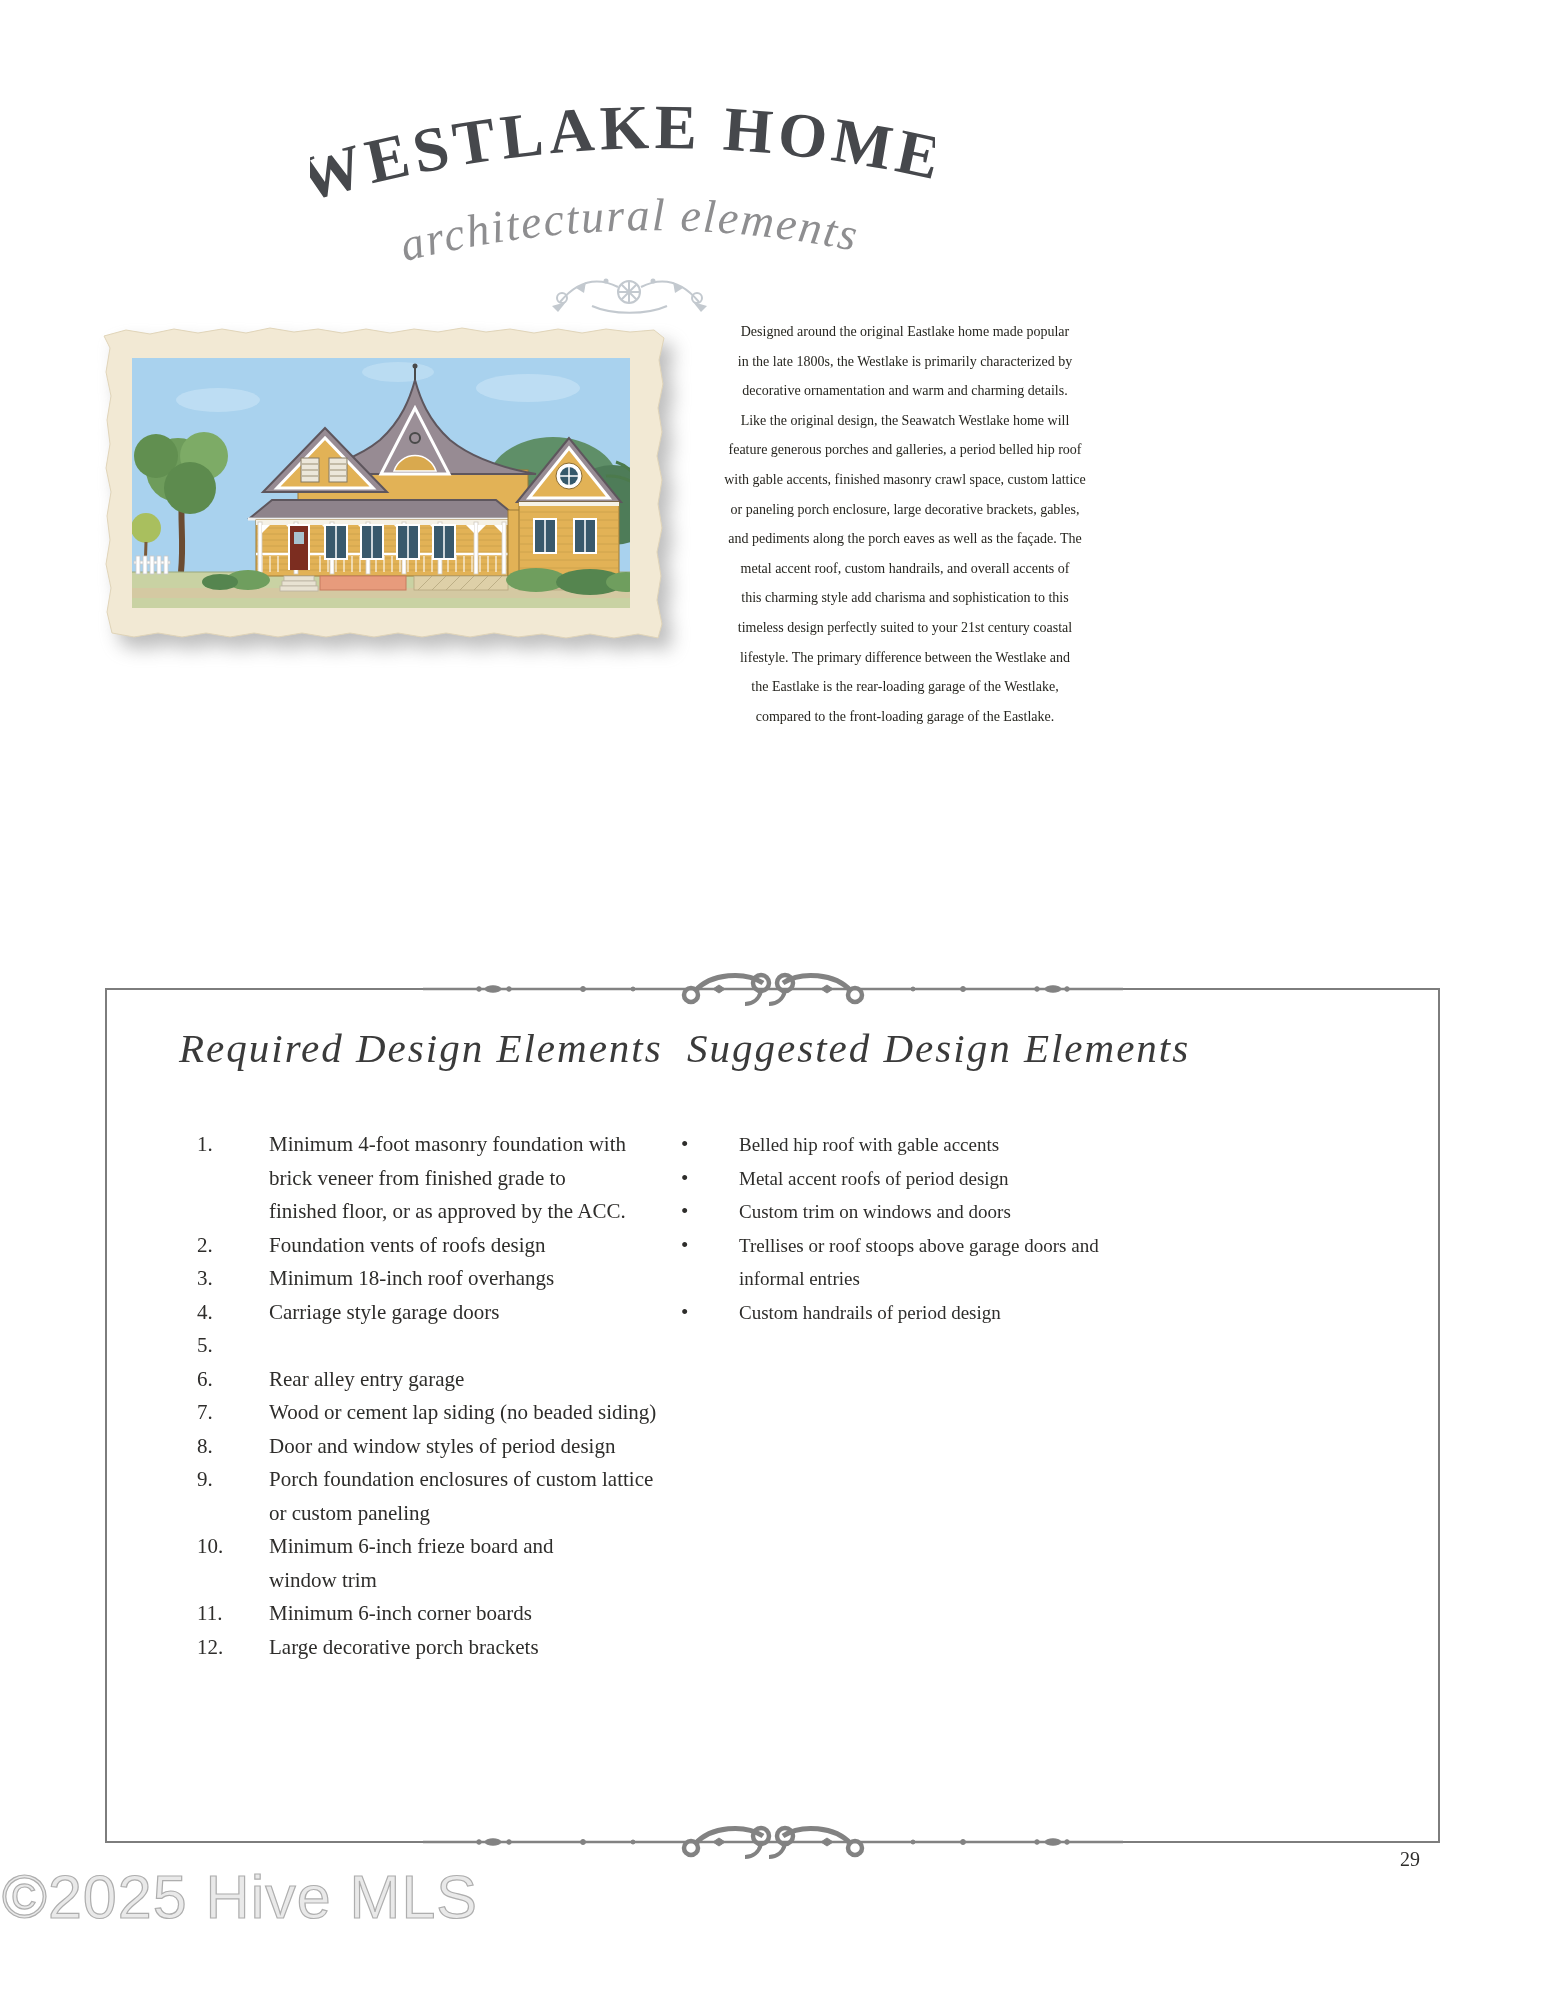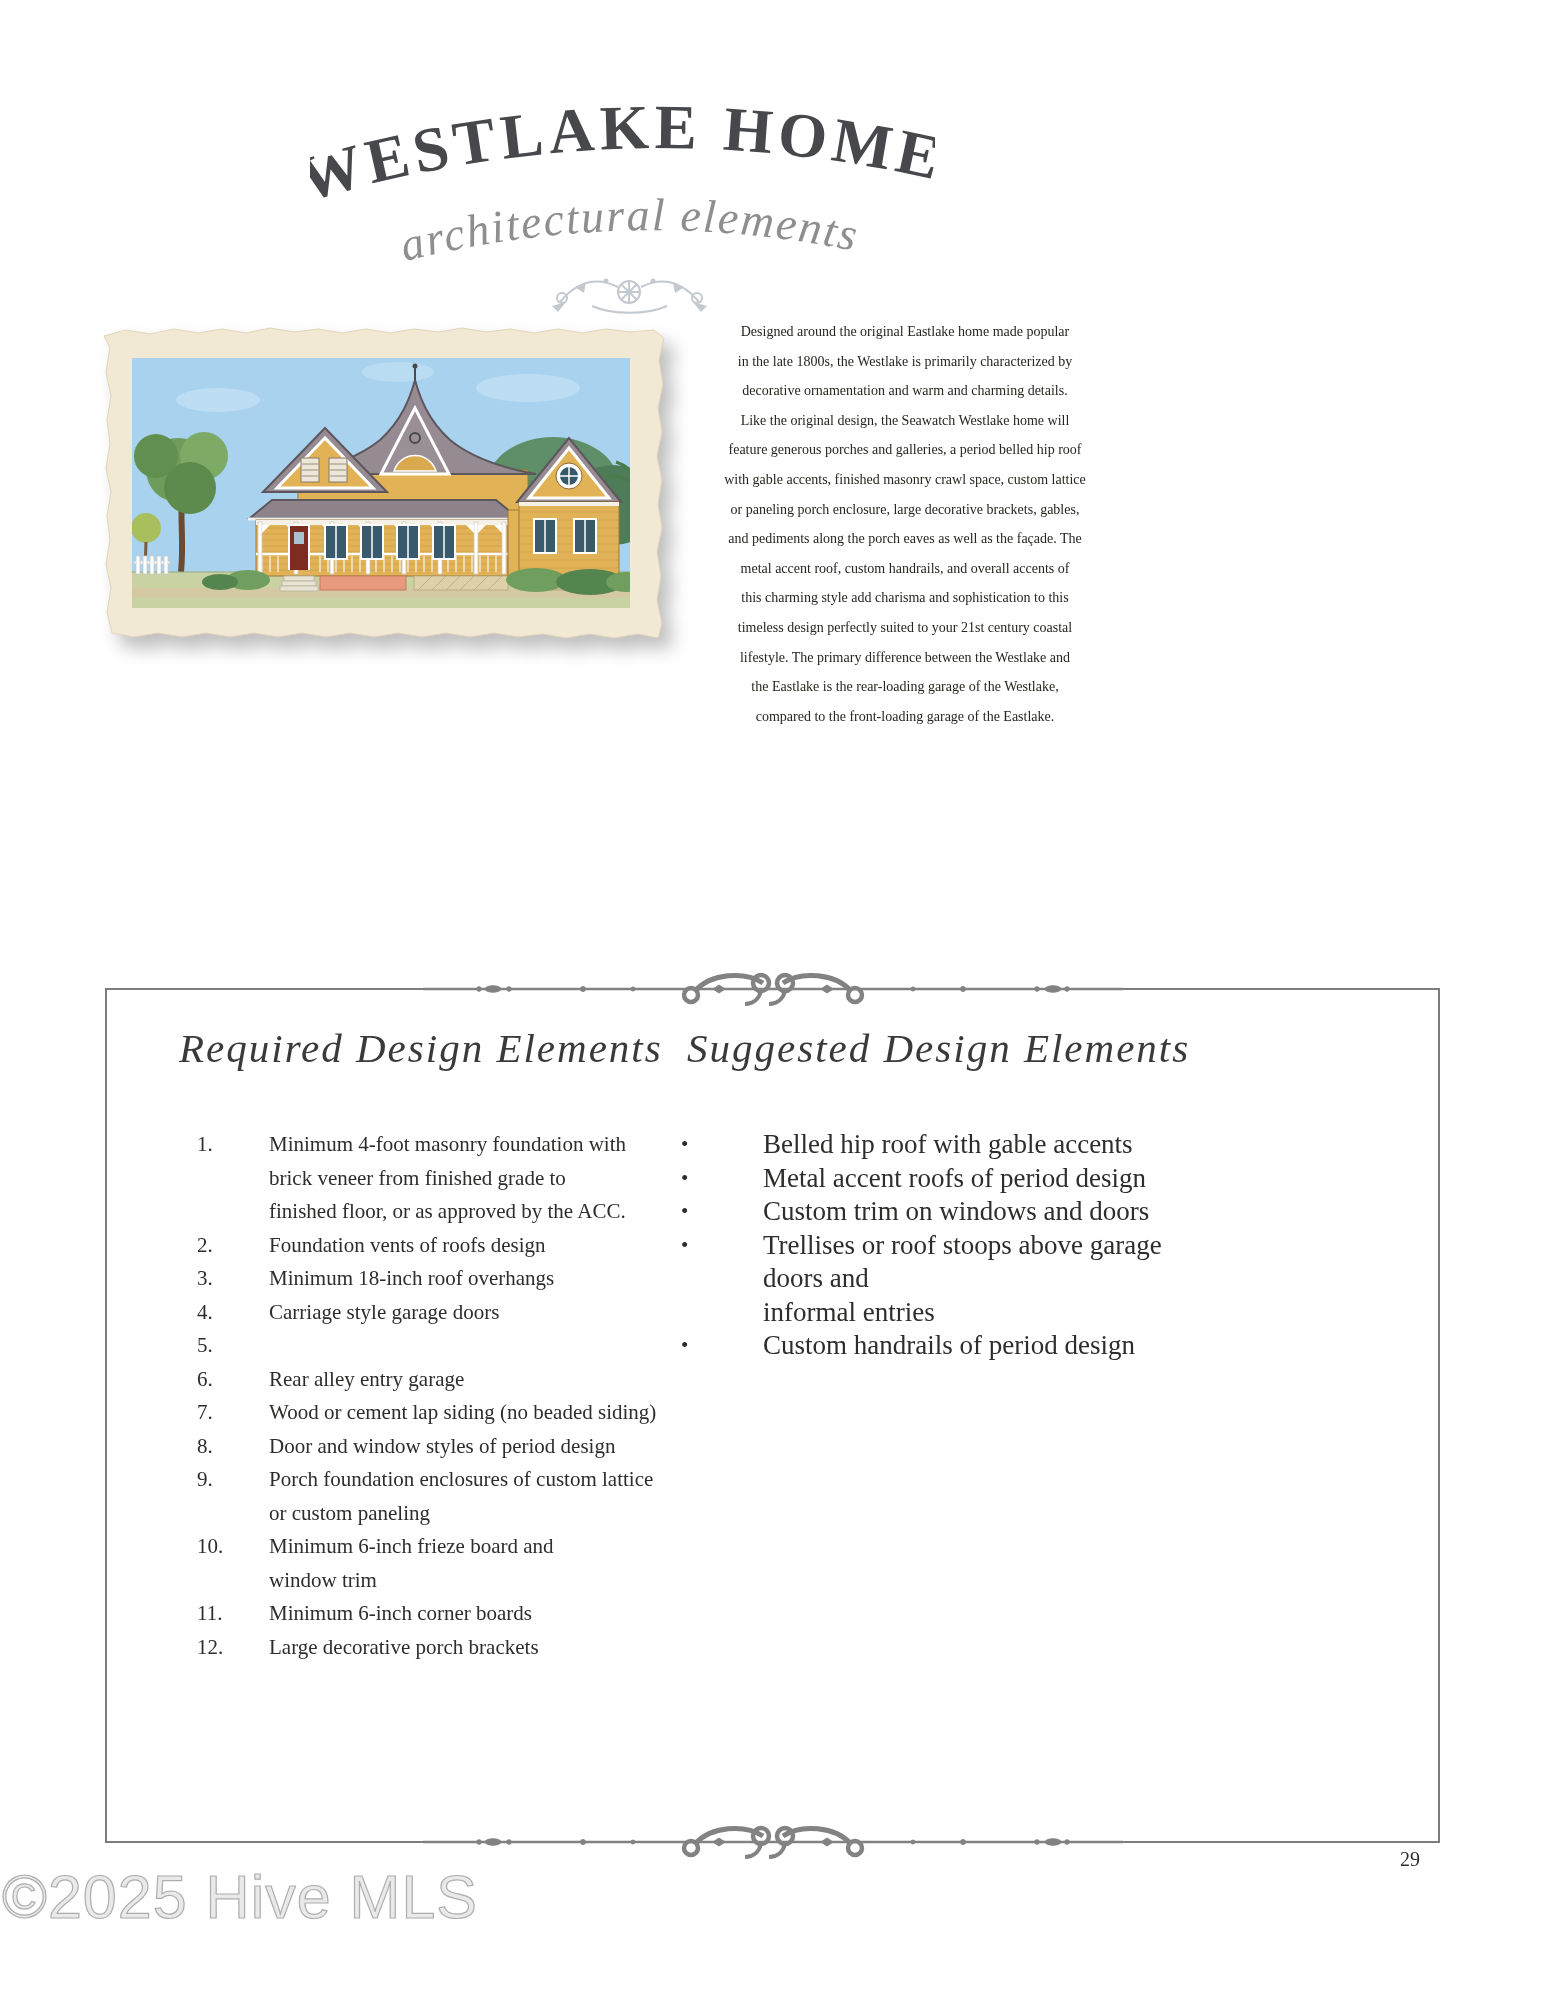--- a/index.html
+++ b/index.html
@@ -32,21 +32,21 @@
   .col{position:absolute;top:34px;}
   .col-required{left:42px;width:560px;margin-left:30px;}
   .col-suggested{left:550px;width:585px;}
   .col-suggested .script-heading{margin-left:30px;}
 
   ol.req-list,ul.sug-list{list-style:none;margin:55px 0 0 0;padding:0 0 0 18px;}
   ol.req-list li,ul.sug-list li{display:flex;align-items:flex-start;}
   .num{width:72px;flex:0 0 72px;font-size:21px;line-height:33.5px;}
   .req-txt{width:440px;font-size:21px;line-height:33.5px;white-space:pre-line;}
   .bullet{width:58px;flex:0 0 58px;padding-left:6px;font-size:21px;line-height:33.5px;}
-  .sug-txt{width:460px;font-size:27px;line-height:33.5px;white-space:pre-line;margin-left:24px;}
+  .sug-txt{width:460px;font-size:19px;line-height:33.5px;white-space:pre-line;}
 
   .page-number{position:absolute;left:1400px;top:1848px;font-size:20px;color:#2e2d2b;}
   .watermark{position:absolute;left:2px;top:1862px;font-size:61px;letter-spacing:1px;
              font-family:"Liberation Sans","DejaVu Sans",sans-serif;
              color:rgba(120,120,120,0.16);-webkit-text-stroke:1.2px #aeaeae;}
 </style>
 </head>
 <body>
 
 <div class="page">

